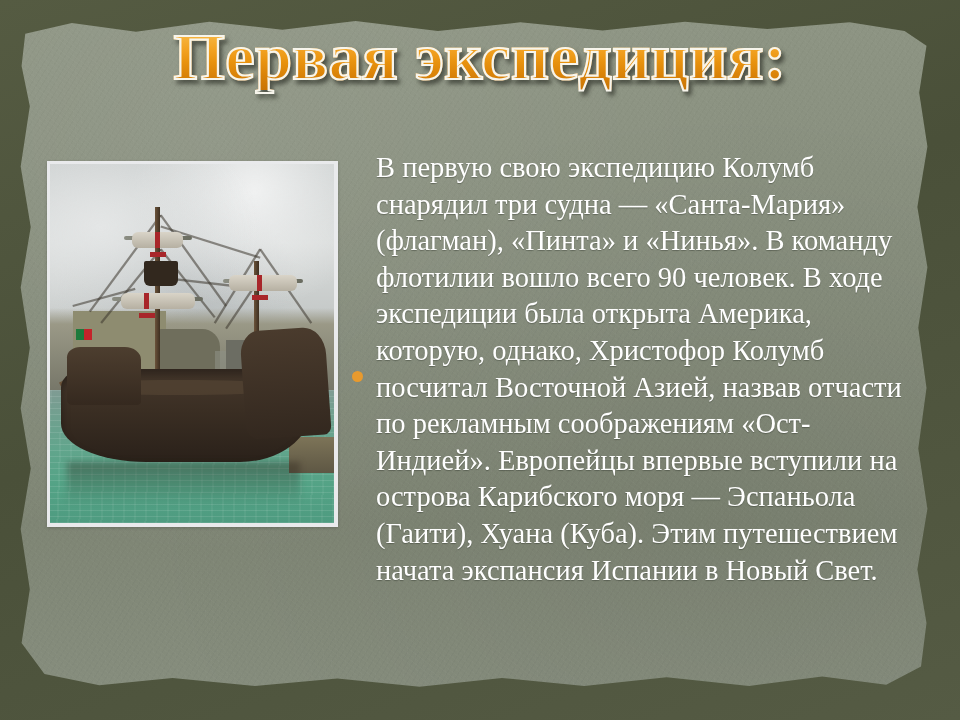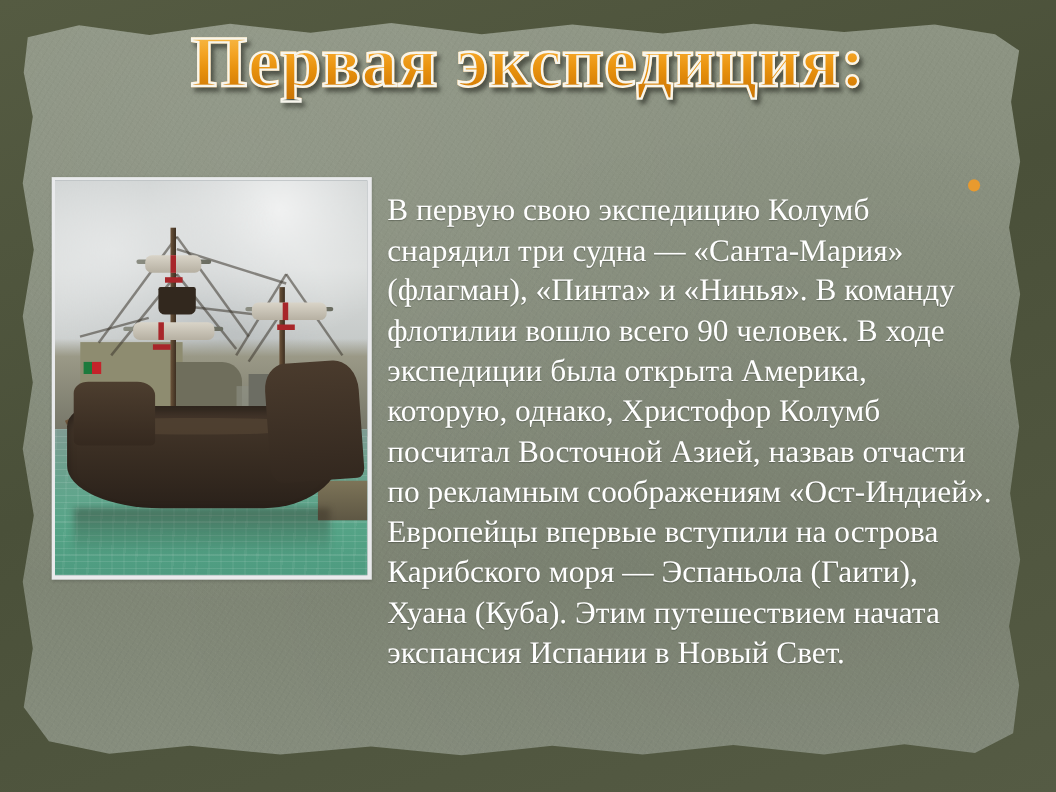--- a/index.html
+++ b/index.html
@@ -243,22 +243,21 @@
 
   
   .body-block {
     position: absolute;
     left: 352px;
     top: 150px;
     width: 552px;
   }
   .bullet-row {
     display: flex;
-    align-items: flex-end;
-    flex-direction: column;
+    align-items: center;
   }
   .bullet-dot {
     flex: 0 0 auto;
     width: 11px;
     height: 11px;
     border-radius: 50%;
     background: #e89a2e;
     margin: 13px 13px 0 0;
   }
   .bullet-text {

